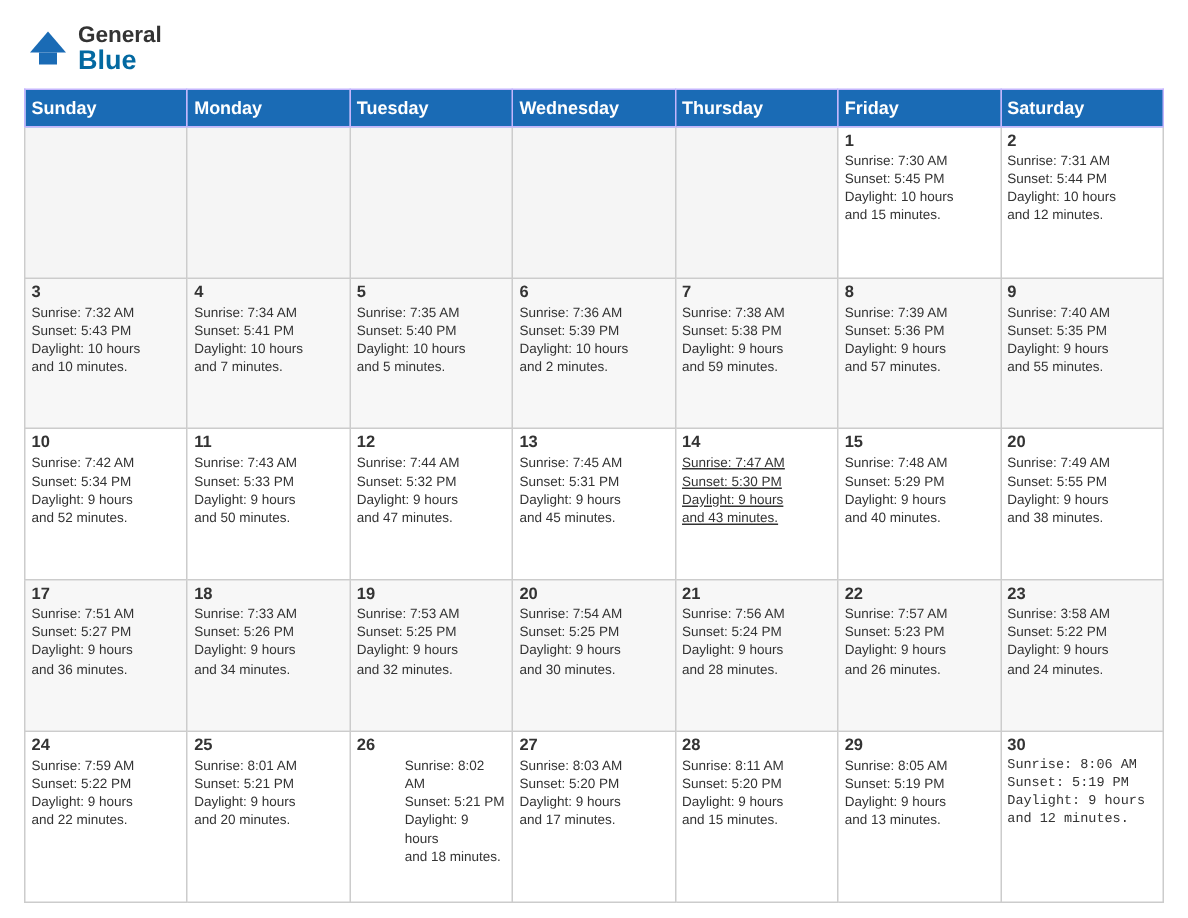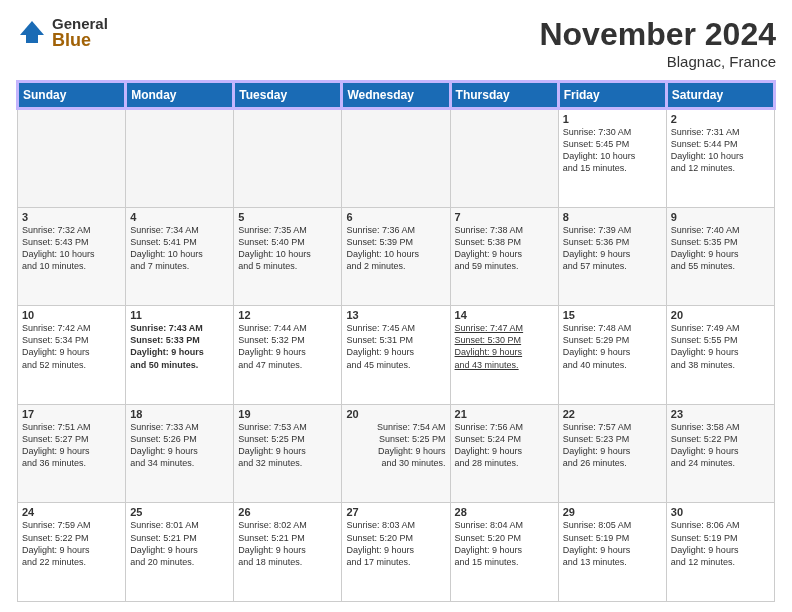--- a/index.html
+++ b/index.html
@@ -33,21 +33,21 @@
       line-height: 1;
     }
     .logo-general {
       font-size: 15px;
       font-weight: bold;
       color: #333;
     }
     .logo-blue {
       font-size: 18px;
       font-weight: bold;
-      color: #a16207;
+      color: #0369a1;
     }
     .logo-icon {
       width: 32px;
       height: 32px;
       margin-right: 4px;
     }
     .title-area {
       text-align: right;
     }
     .month-title {
@@ -65,21 +65,21 @@
       width: 100%;
       table-layout: fixed;
     }
     .calendar th {
       background: #1a6bb5;
       color: #fff;
       font-size: 12px;
       font-weight: bold;
       padding: 5px 4px;
       text-align: left;
-      border: 3px solid #c4b5fd;
+      border: 1px solid #c4b5fd;
     }
     .calendar td {
       border: 1px solid #ccc;
       vertical-align: top;
       padding: 3px 4px;
       font-size: 9.5px;
       color: #333;
       background: #fff;
       height: 82px;
     }
@@ -109,24 +109,20 @@
     <div class="logo">
       <svg class="logo-icon" viewBox="0 0 32 32">
         <polygon points="16,4 28,18 4,18" fill="#1a6bb5"></polygon>
         <rect x="10" y="18" width="12" height="8" fill="#1a6bb5"></rect>
       </svg>
       <div class="logo-text">
         <span class="logo-general">General</span>
         <span class="logo-blue">Blue</span>
       </div>
     </div>
-    <div class="title-area">
-      <div class="month-title">November 2024</div>
-      <div class="location">Blagnac, France</div>
-    </div>
   </div>
 
   <table class="calendar">
     <thead>
       <tr>
         <th>Sunday</th>
         <th>Monday</th>
         <th>Tuesday</th>
         <th>Wednesday</th>
         <th>Thursday</th>
@@ -210,21 +206,21 @@
         <tr class="row-odd">
           <td>
             <span class="day-num">10</span>
             <div class="day-info" style="white-space: pre-line;">Sunrise: 7:42 AM
 Sunset: 5:34 PM
 Daylight: 9 hours
 and 52 minutes.</div>
           </td>
           <td>
             <span class="day-num">11</span>
-            <div class="day-info" style="white-space: pre-line; font-weight: bold;">Sunrise: 7:43 AM
+            <div class="day-info" style="white-space: pre-line;">Sunrise: 7:43 AM
 Sunset: 5:33 PM
 Daylight: 9 hours
 and 50 minutes.</div>
           </td>
           <td>
             <span class="day-num">12</span>
             <div class="day-info" style="white-space: pre-line;">Sunrise: 7:44 AM
 Sunset: 5:32 PM
 Daylight: 9 hours
 and 47 minutes.</div>
@@ -275,21 +271,21 @@
           </td>
           <td>
             <span class="day-num">19</span>
             <div class="day-info" style="white-space: pre-line;">Sunrise: 7:53 AM
 Sunset: 5:25 PM
 Daylight: 9 hours
 and 32 minutes.</div>
           </td>
           <td>
             <span class="day-num">20</span>
-            <div class="day-info" style="white-space: pre-line; text-align: right;">Sunrise: 7:54 AM
+            <div class="day-info" style="white-space: pre-line;">Sunrise: 7:54 AM
 Sunset: 5:25 PM
 Daylight: 9 hours
 and 30 minutes.</div>
           </td>
           <td>
             <span class="day-num">21</span>
             <div class="day-info" style="white-space: pre-line;">Sunrise: 7:56 AM
 Sunset: 5:24 PM
 Daylight: 9 hours
 and 28 minutes.</div>
@@ -319,49 +315,49 @@
           </td>
           <td>
             <span class="day-num">25</span>
             <div class="day-info" style="white-space: pre-line;">Sunrise: 8:01 AM
 Sunset: 5:21 PM
 Daylight: 9 hours
 and 20 minutes.</div>
           </td>
           <td>
             <span class="day-num">26</span>
-            <div class="day-info" style="white-space: pre-line;">Sunrise: 8:02 AM
+            <div class="day-info" style="white-space: pre-line; margin-left: 32px;">Sunrise: 8:02 AM
 Sunset: 5:21 PM
 Daylight: 9 hours
 and 18 minutes.</div>
           </td>
           <td>
             <span class="day-num">27</span>
             <div class="day-info" style="white-space: pre-line;">Sunrise: 8:03 AM
 Sunset: 5:20 PM
 Daylight: 9 hours
 and 17 minutes.</div>
           </td>
           <td>
             <span class="day-num">28</span>
-            <div class="day-info" style="white-space: pre-line;">Sunrise: 8:04 AM
+            <div class="day-info" style="white-space: pre-line;">Sunrise: 8:11 AM
 Sunset: 5:20 PM
 Daylight: 9 hours
 and 15 minutes.</div>
           </td>
           <td>
             <span class="day-num">29</span>
             <div class="day-info" style="white-space: pre-line;">Sunrise: 8:05 AM
 Sunset: 5:19 PM
 Daylight: 9 hours
 and 13 minutes.</div>
           </td>
           <td>
             <span class="day-num">30</span>
-            <div class="day-info" style="white-space: pre-line;">Sunrise: 8:06 AM
+            <div class="day-info" style="white-space: pre-line; font-family: Liberation Mono, monospace;">Sunrise: 8:06 AM
 Sunset: 5:19 PM
 Daylight: 9 hours
 and 12 minutes.</div>
           </td>
         </tr>
       </tbody>
   </table>
 </div>
 
 </body></html>

